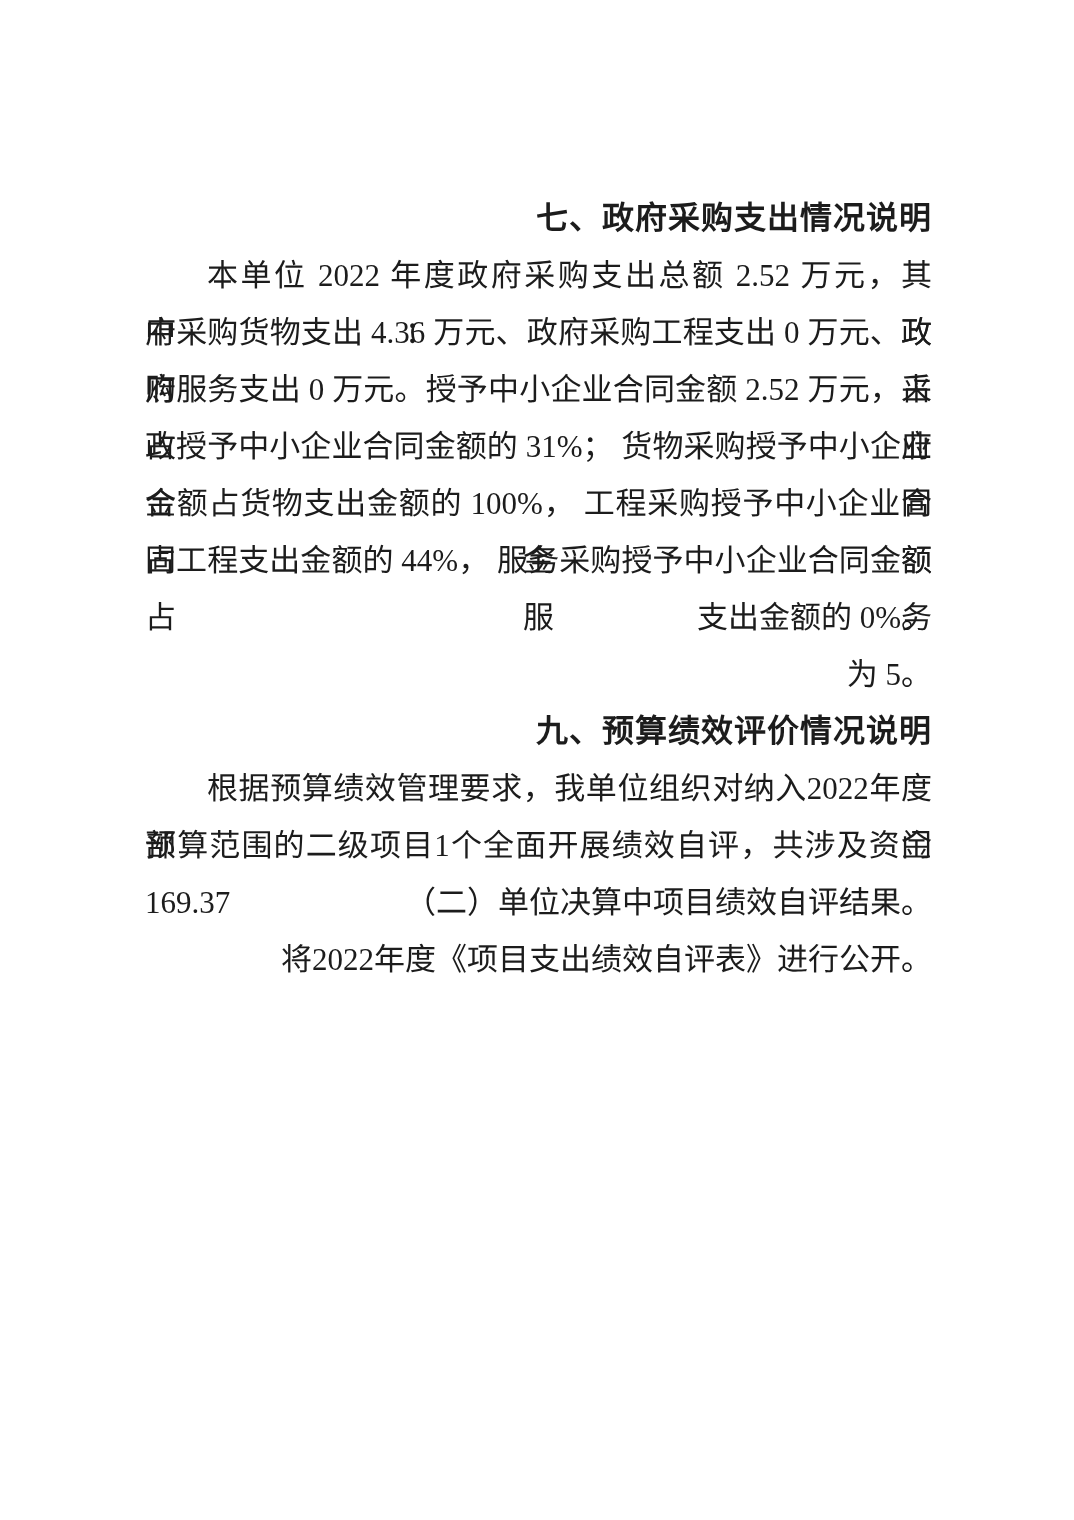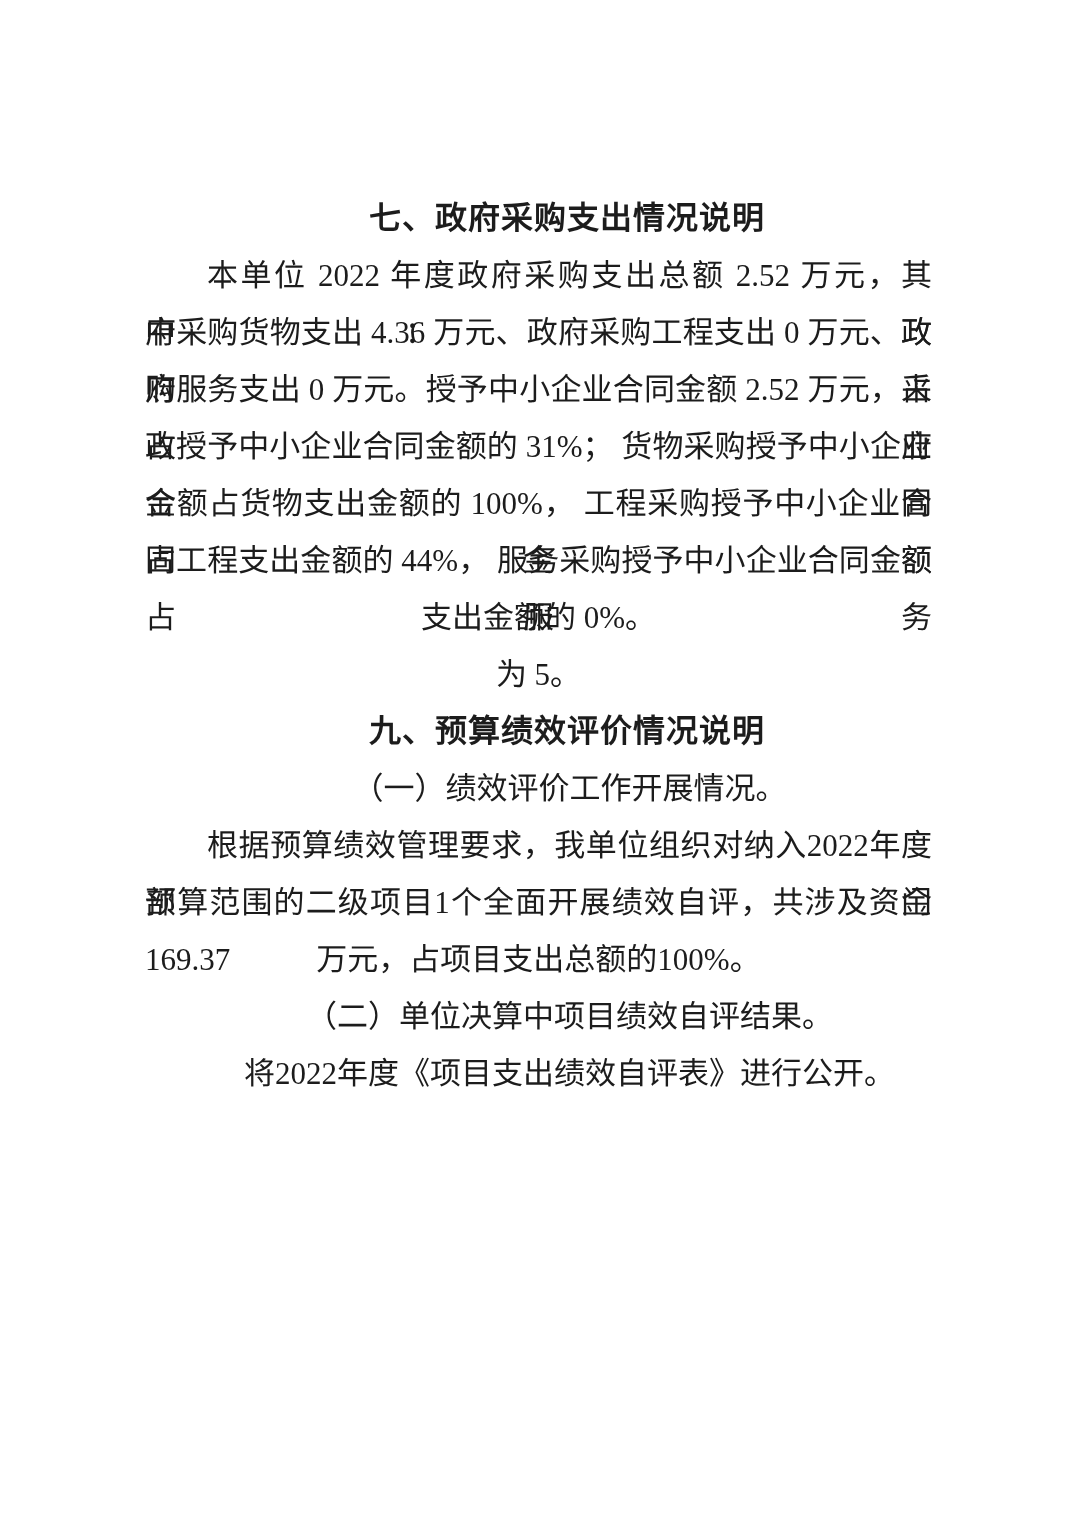--- a/index.html
+++ b/index.html
@@ -20,21 +20,21 @@
     left: 145px;
     top: 190px;
     width: 787px;
     color: #1c1c1c;
     font-family: "Liberation Serif", "DejaVu Serif", serif;
   }
   .line {
     height: 57px;
     line-height: 57px;
     font-size: 31px;
-    text-align: center;
+    text-align: right;
   }
   
   .jl {
     text-align: justify;
     text-align-last: justify;
   }
   
   .ind {
     text-indent: 62px;
   }
@@ -58,21 +58,19 @@
     <div class="line jl">府采购货物支出 4.36 万元、政府采购工程支出 0 万元、政府采</div>
     <div class="line jl">购服务支出 0 万元。授予中小企业合同金额 2.52 万元，占政府</div>
     <div class="line jl">占授予中小企业合同金额的 31%； 货物采购授予中小企业合同</div>
     <div class="line jl">金额占货物支出金额的 100%， 工程采购授予中小企业合同金额</div>
     <div class="line jl">占工程支出金额的 44%， 服务采购授予中小企业合同金额占服务</div>
     <div class="line">支出金额的 0%。</div>
 
     <div class="line">为 5。</div>
 
     <div class="line h">九、预算绩效评价情况说明</div>
-    <div class="line ind">（一）绩效评价工作开展情况。</div>
     <div class="line jl ind">根据预算绩效管理要求，我单位组织对纳入2022年度部门</div>
     <div class="line jl">预算范围的二级项目1个全面开展绩效自评，共涉及资金169.37</div>
-    <div class="line">万元，占项目支出总额的100%。</div>
     <div class="line ind">（二）单位决算中项目绩效自评结果。</div>
     <div class="line ind">将2022年度《项目支出绩效自评表》进行公开。</div>
 
   </div>
 </div>
 
 </body></html>

